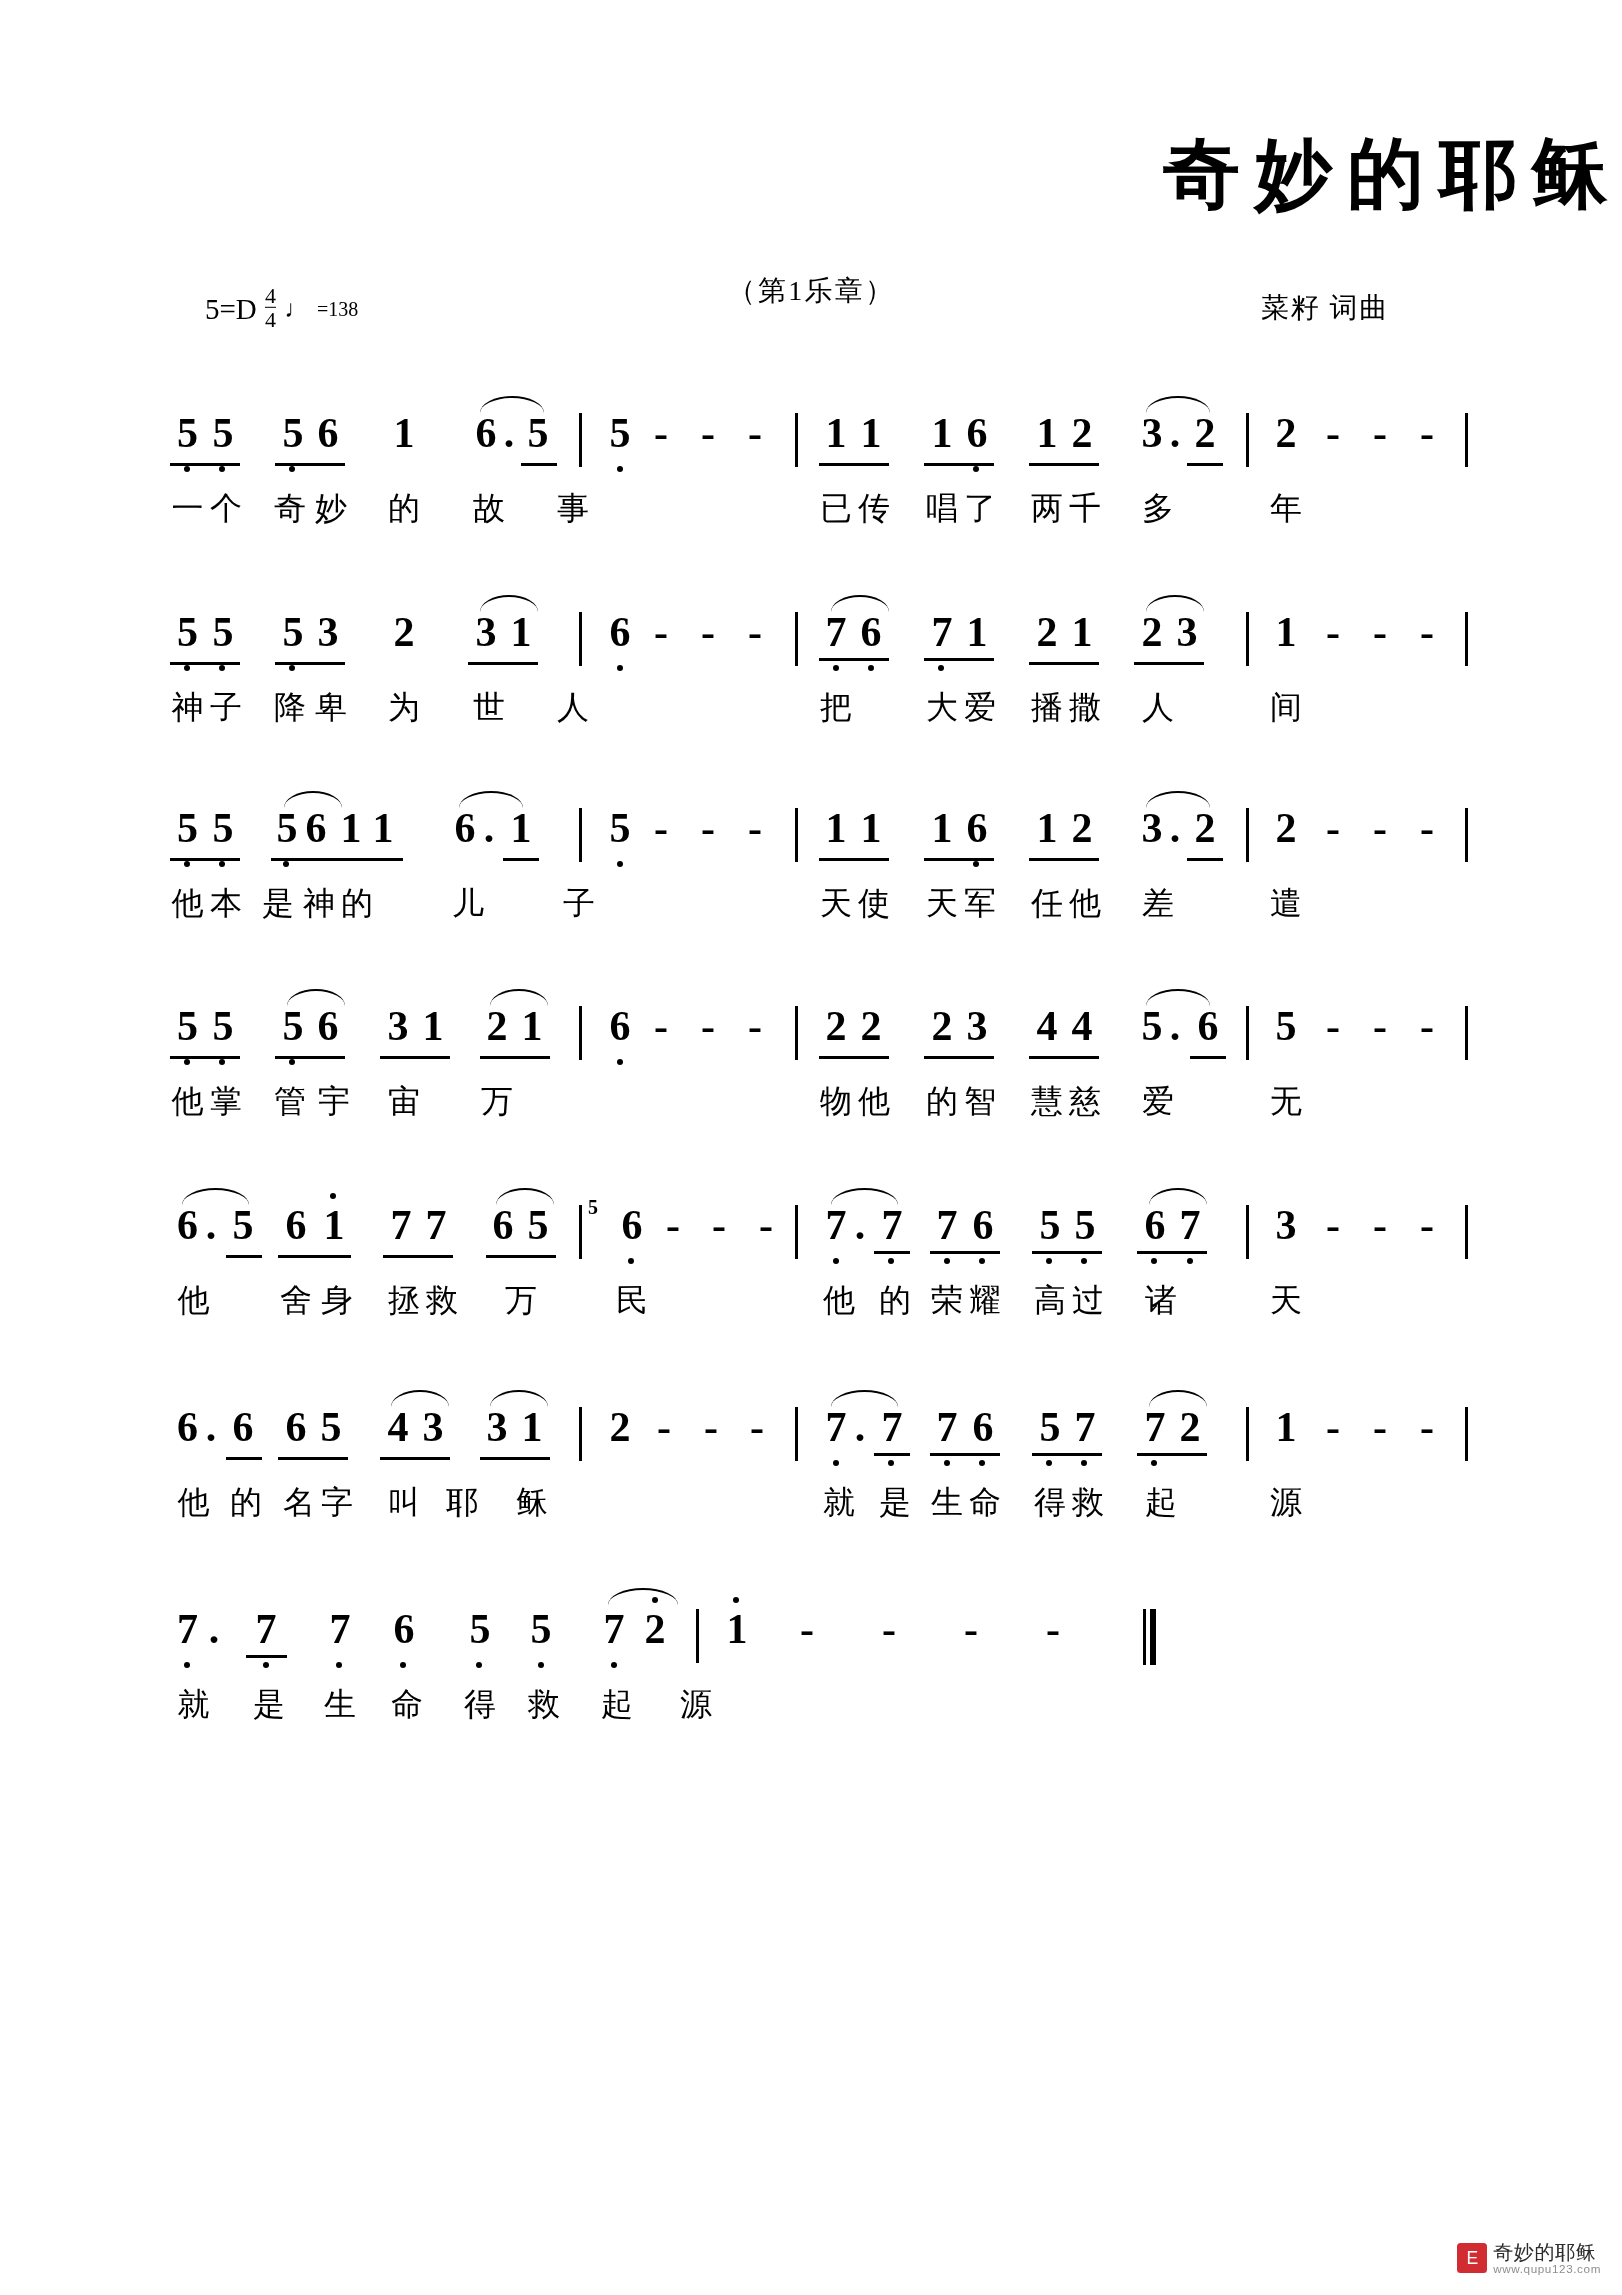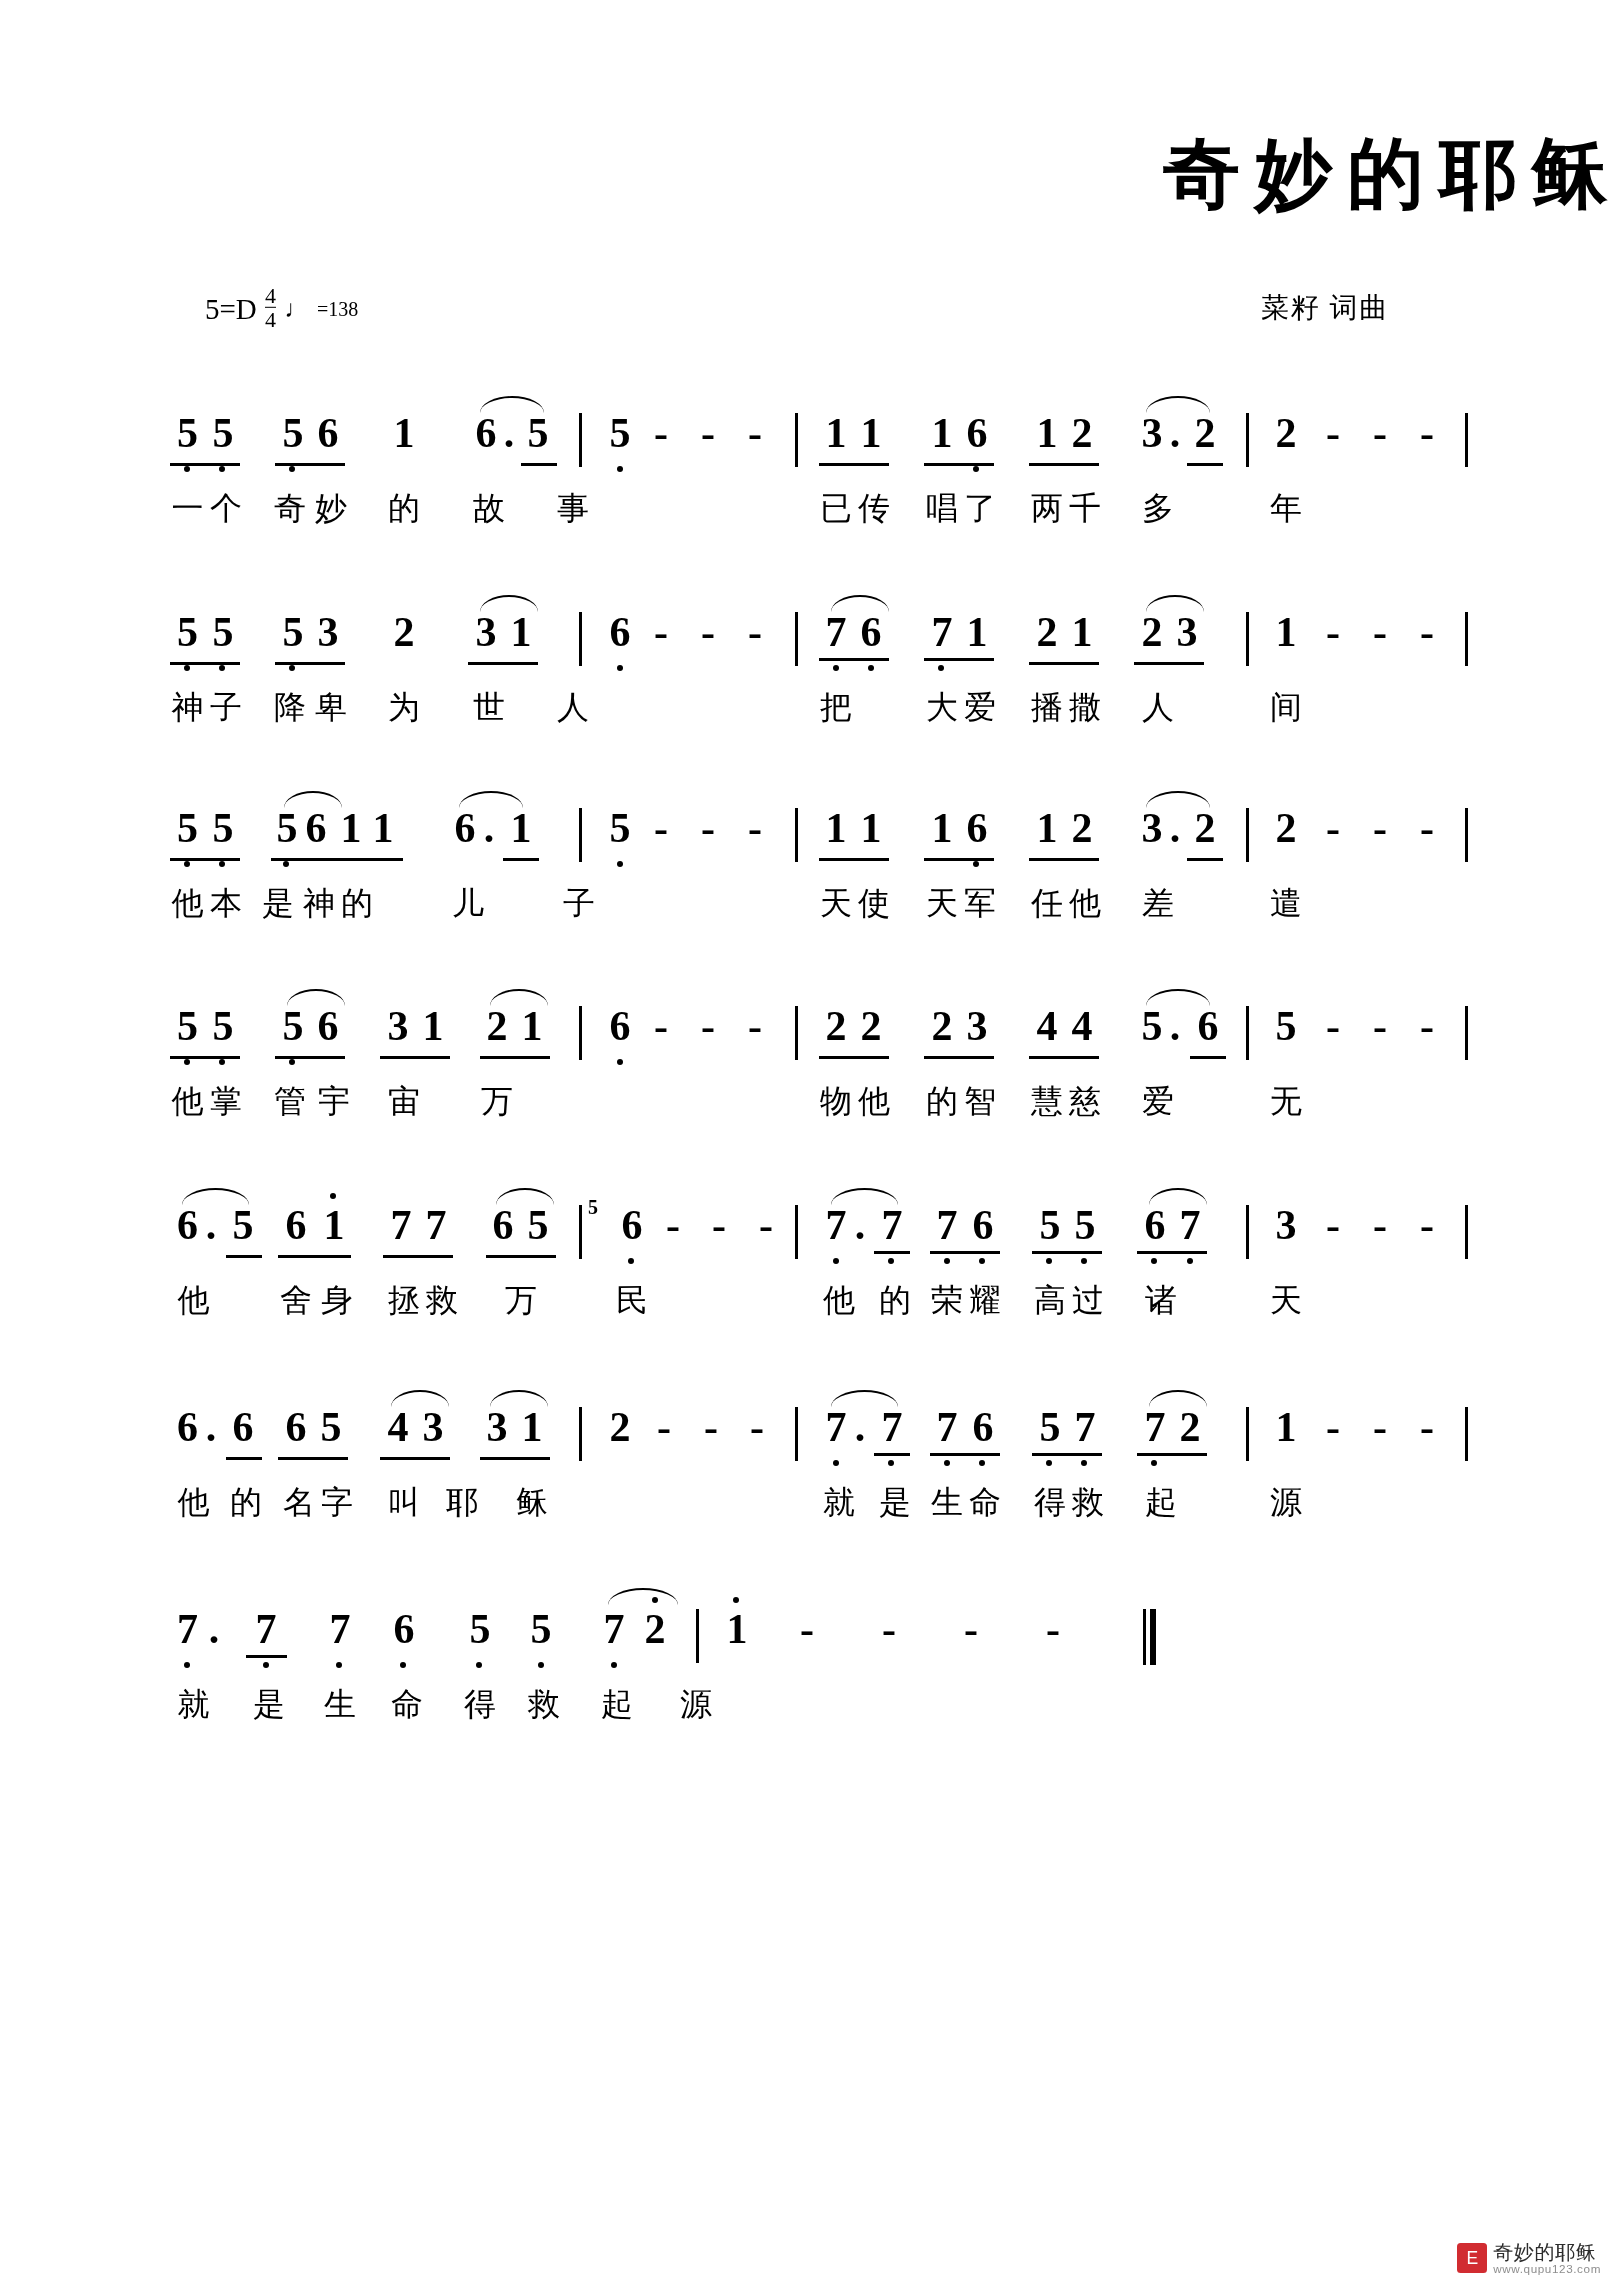--- a/index.html
+++ b/index.html
@@ -189,20 +189,21 @@
     color: #888;
     letter-spacing: 0.6px;
   }
 </style>
 </head>
 <body>
 
 <div class="sheet">
 
   <div class="title">奇妙的耶稣</div>
+  <div class="subtitle">（第1乐章）</div>
 
   <div class="keyblock">
     <span>5=D</span>
     <span class="frac">
       <span class="num">4</span>
       <span class="den">4</span>
     </span>
     <span class="notehead">♩</span>
     <span class="tempo">=138</span>
   </div>

